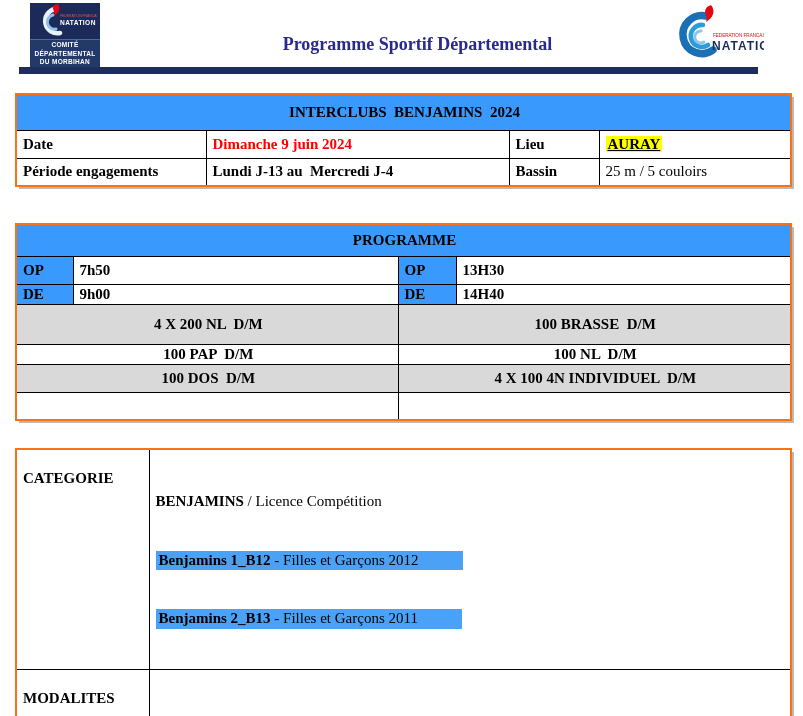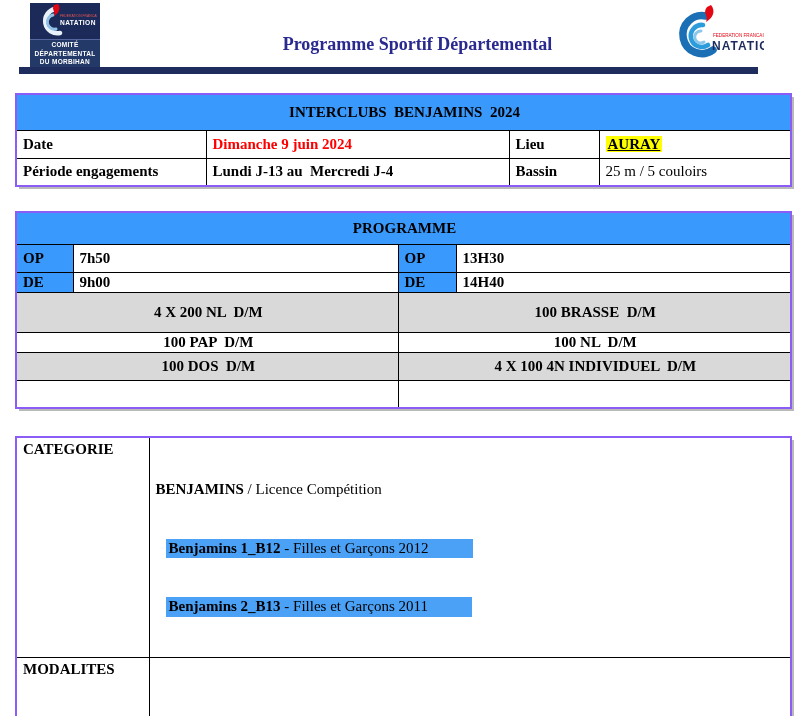--- a/index.html
+++ b/index.html
@@ -24,46 +24,46 @@
   .header-rule{position:absolute;left:19px;top:67px;width:739px;height:7px;background:var(--navy,#1e2d5e);}
   
   table.tbl{
     border-collapse:collapse;table-layout:fixed;width:775px;margin-left:15px;
     box-shadow:3px 3px 0 -1px #b9b9b9;
   }
   table.tbl td{
     border:1.5px solid #000;font-size:15px;padding:1px 4px 1px 6px;
     overflow:hidden;white-space:pre-wrap;
   }
-  table.tbl{border:2px solid #8b5cf6;}
+  table.tbl{border:2px solid #f97316;}
   .event-table{margin-top:93px;}
-  .program-table{margin-top:24px;}
+  .program-table{margin-top:36px;}
   .details-table{margin-top:27px;}
   .blue{background:var(--header-blue,#3a99fc);}
   .gray{background:var(--row-gray,#d9d9d9);}
   .title-cell{text-align:center;font-weight:bold;font-size:21px;}
   .prog-title-cell{text-align:center;font-weight:bold;font-size:18px;}
   .half-head{text-align:center;font-weight:bold;}
   .lbl{font-weight:bold;}
   .bold{font-weight:bold;}
   .red-bold{font-weight:bold;color:var(--date-red,#f00);}
   .hl-yellow{
     background:var(--lieu-yellow,#ff0);font-weight:bold;text-decoration:underline;
     padding:0 2px;
   }
   .event-cell{text-align:center;font-weight:bold;}
   .time-cell{font-weight:bold;}
   .op-cell{font-weight:bold;}
   
-  .details-table .lbl{vertical-align:top;padding-top:3px;}
+  .details-table .lbl{vertical-align:top;padding-top:20px;}
   .details-table .content{vertical-align:top;padding-top:3px;line-height:1.3;}
   .cat-intro .b{font-weight:bold;}
   .hl-line{
     background:var(--highlight-blue,#4aa1f6);width:fit-content;
-    margin-left:10px;padding:0 44px 0 3px;line-height:1.3;
+    padding:0 44px 0 3px;line-height:1.3;
   }
   .hl-line .b{font-weight:bold;}
 </style>
 </head>
 <body>
 
 <div class="page">
 
   <div class="badge">
     <div class="badge-top">

